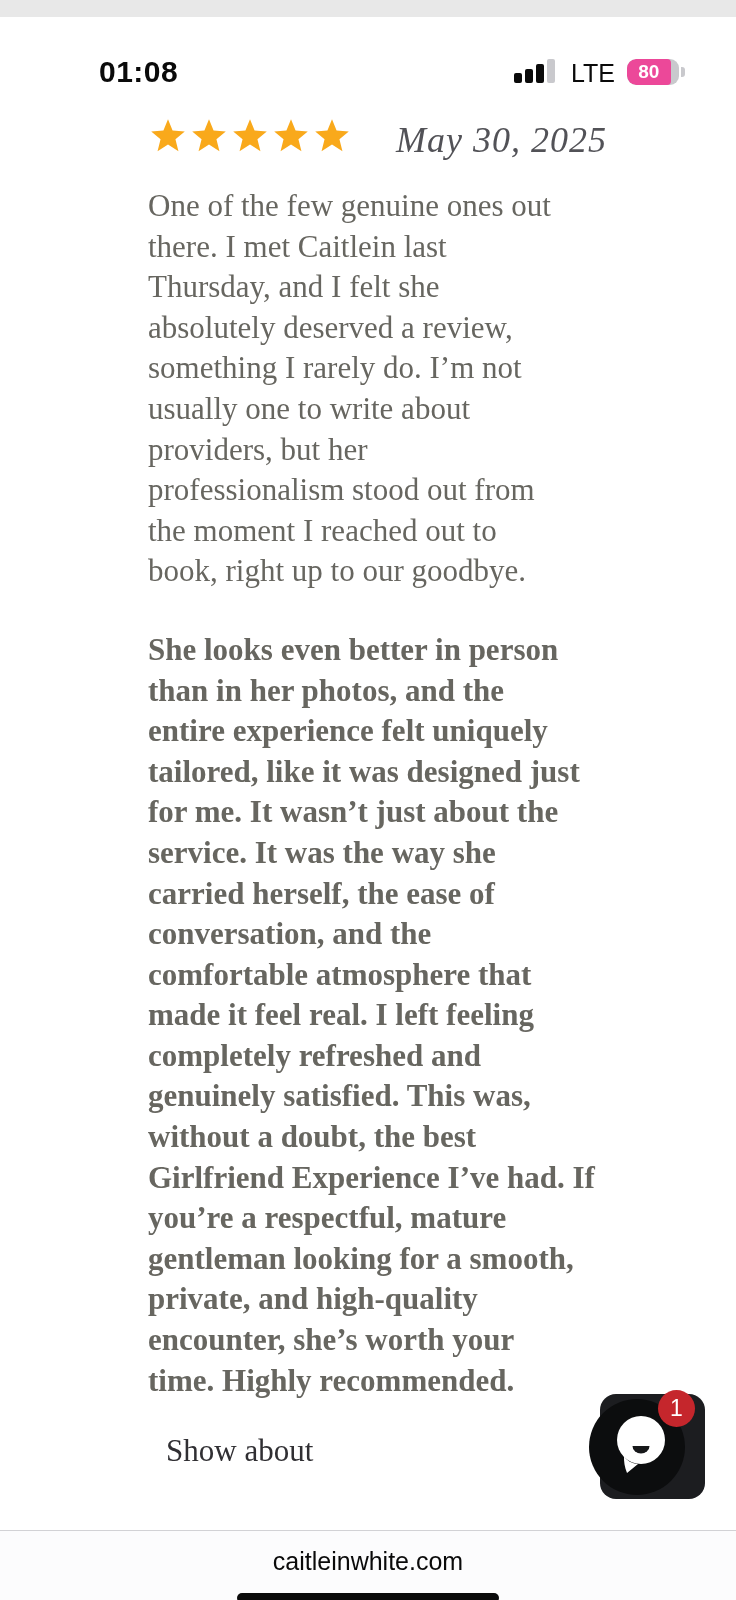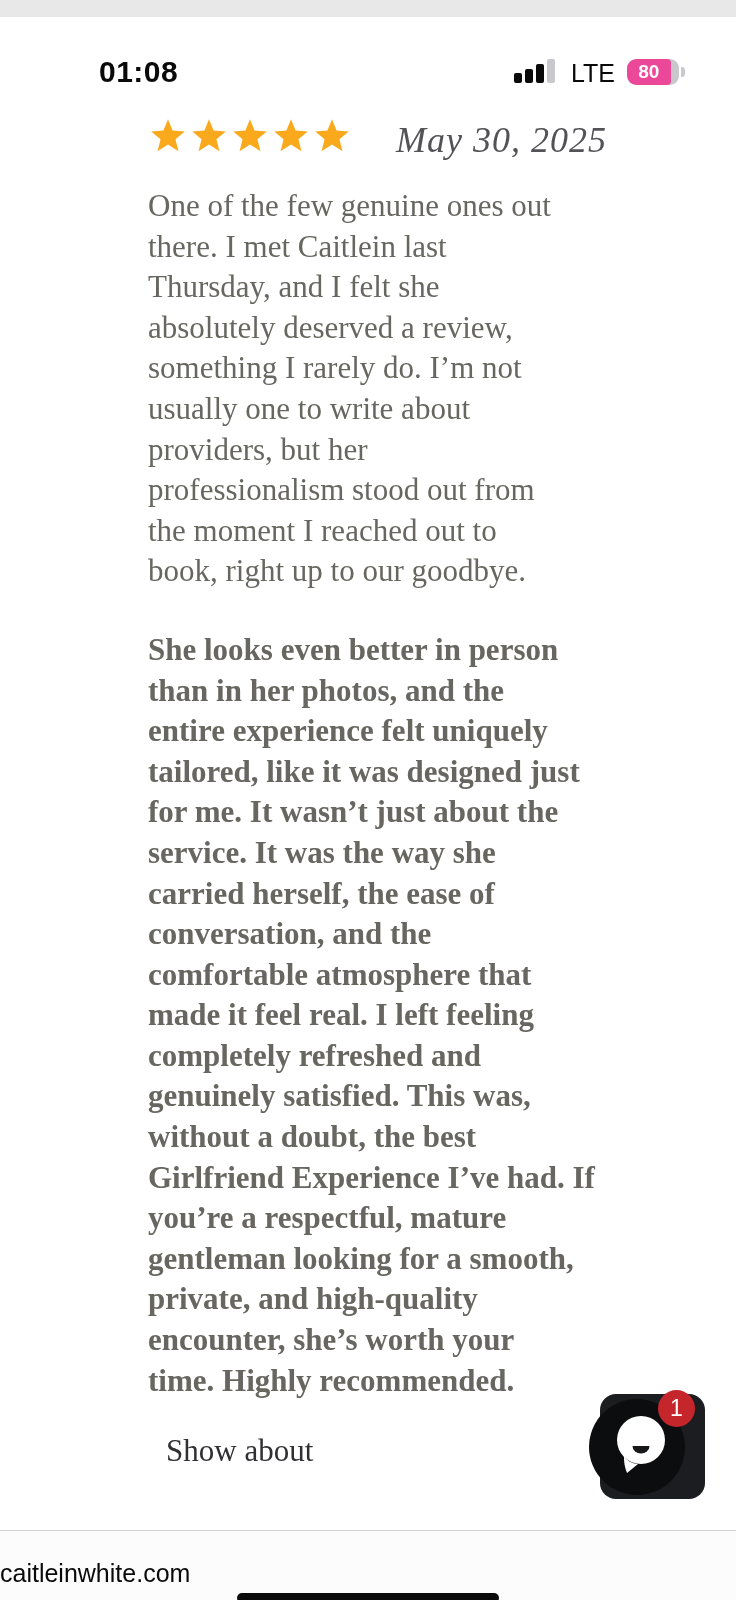--- a/index.html
+++ b/index.html
@@ -102,21 +102,22 @@
     font-family: "Liberation Sans", sans-serif;
     font-size: 23px; color: #ffffff;
   }
 
   
   .bottom-bar {
     position: absolute; left: 0; top: 1513px; width: 736px; height: 87px;
     background: #fcfcfd; border-top: 1px solid #d2d2d5;
   }
   .url-text {
-    position: absolute; left: 0; top: 28px; width: 100%;
+    position: absolute; left: 0; top: 16px; width: 100%;
+    text-align: center;
     font-family: "Liberation Sans", sans-serif;
     font-size: 25px; color: #0a0a0a;
   }
   .home-indicator {
     position: absolute; left: 237px; top: 62px;
     width: 262px; height: 10px; border-radius: 5px;
     background: #0a0a0a;
   }
 </style>
 </head>

